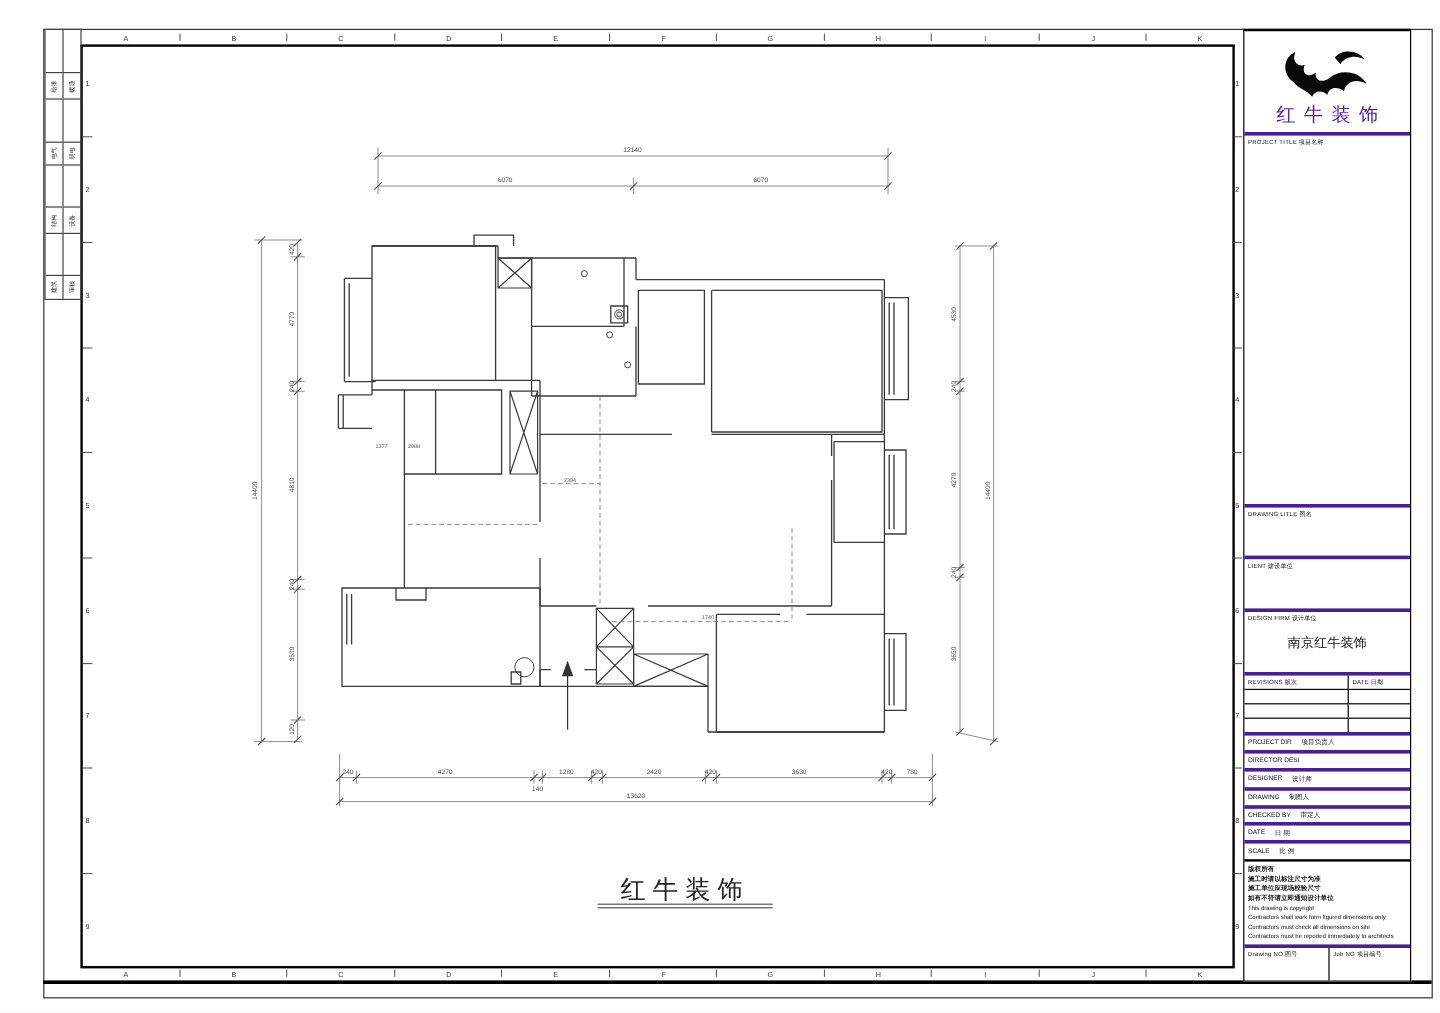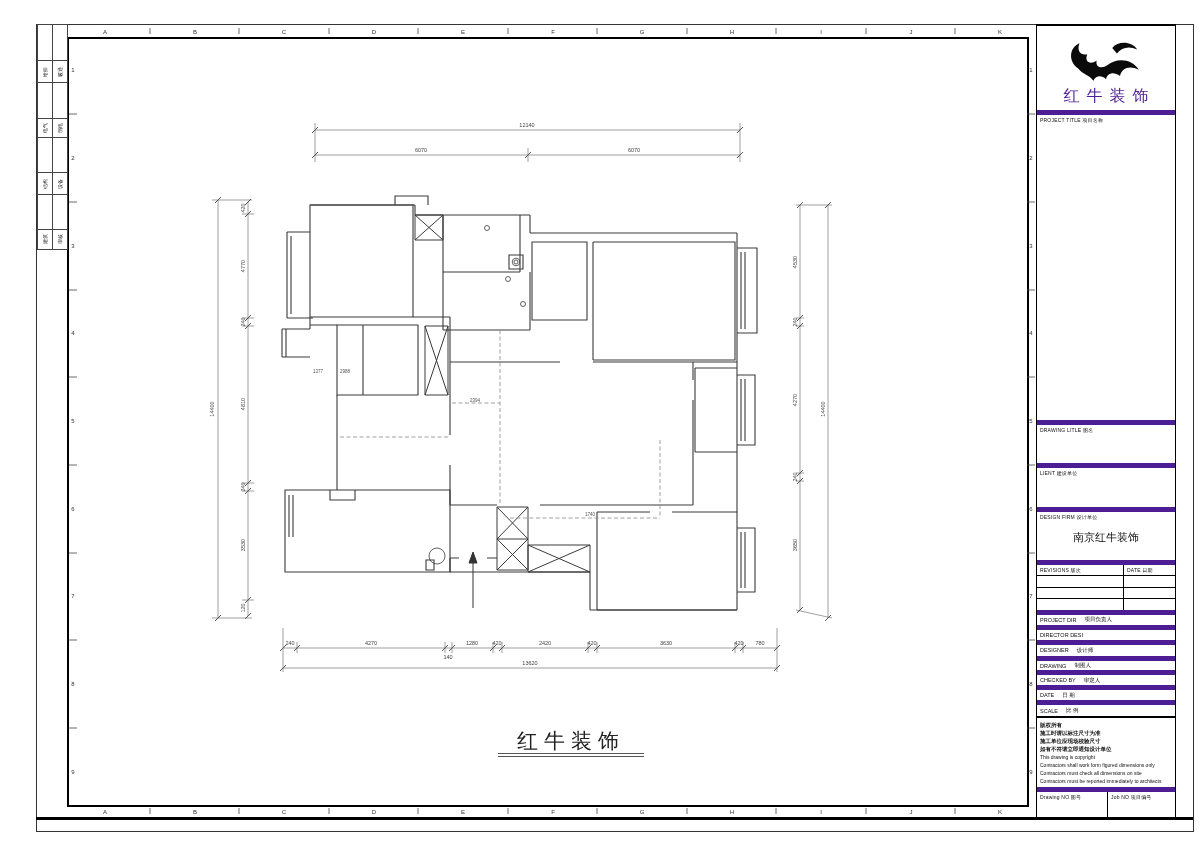--- a/index.html
+++ b/index.html
@@ -14,21 +14,21 @@
   .signoff{left:37px;top:24px;width:29px;height:224px;border:1px solid #444;display:flex;flex-direction:column;}
   .so-row{display:flex;border-bottom:1px solid #444;}
   .so-row:last-child{border-bottom:none;}
   .so-cell{flex:1;position:relative;border-right:1px solid #444;}
   .so-cell:last-child{border-right:none;}
   .so-cell span{position:absolute;left:50%;top:50%;transform:translate(-50%,-50%) rotate(-90deg);
                 font-size:5px;white-space:nowrap;color:#222;}
   
   .tblock{left:1036px;top:24px;width:140px;height:794px;border:1px solid #000;border-top:2px solid #000;
           box-sizing:border-box;display:flex;flex-direction:column;background:#fff;}
-  .tb-sec{position:relative;border-top:5px solid #4c1d95;box-sizing:border-box;}
+  .tb-sec{position:relative;border-top:3px solid #4c1d95;box-sizing:border-box;}
   .tb-sec:first-child{border-top:none;}
   .tb-label{position:absolute;left:3px;top:2px;font-size:5px;color:#111;letter-spacing:.2px;}
   .tb-logo{height:84px;display:flex;flex-direction:column;align-items:center;justify-content:flex-end;padding-bottom:3px;}
   .tb-company{font-size:16px;letter-spacing:7px;color:#4c1d95;margin-right:-7px;}
   .tb-project{height:312px;}
   .tb-drawing{height:43px;}
   .tb-client{height:44px;}
   .tb-firm{height:53px;text-align:center;}
   .tb-firm-value{margin-top:18px;font-size:11px;color:#111;}
   .tb-rev{height:50px;display:flex;flex-direction:column;}

